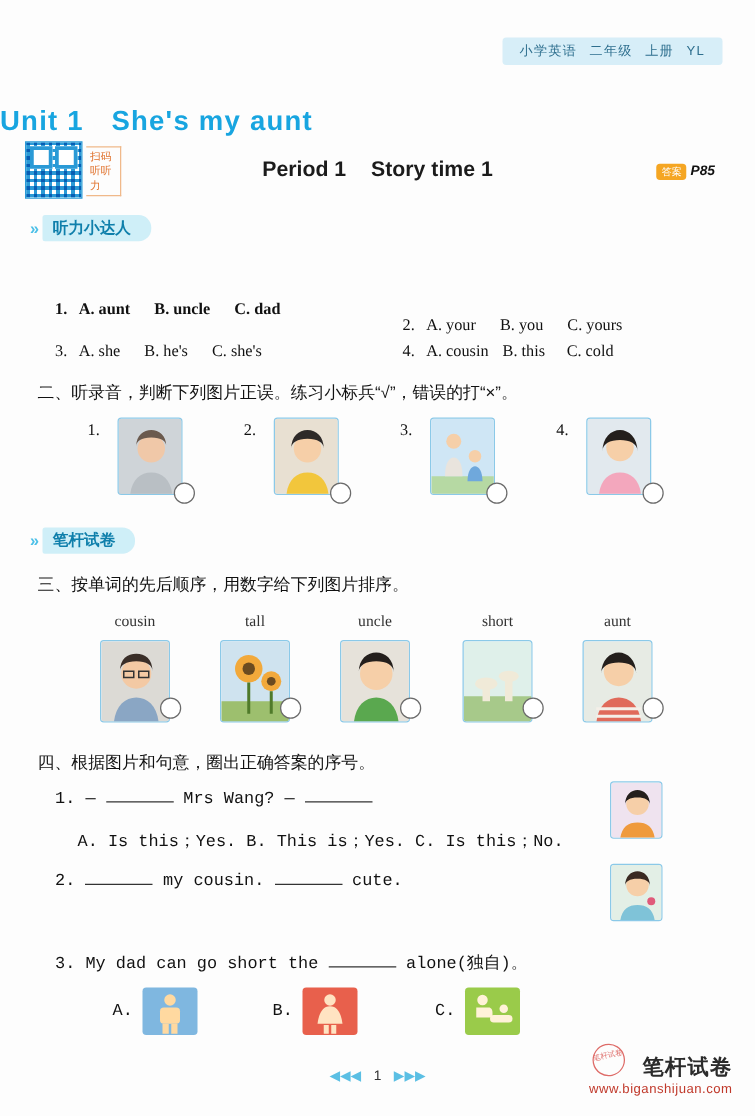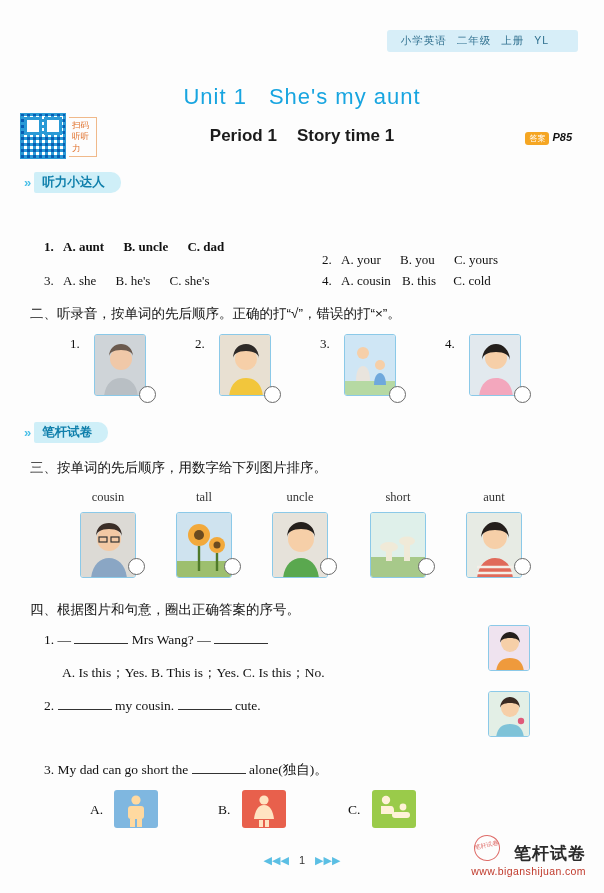--- a/index.html
+++ b/index.html
@@ -21,29 +21,28 @@
     background:#d7eef8;
     color:#2e6f8e;
     font-family:"Liberation Sans", sans-serif;
     font-size:10.5px;
     padding:4px 14px 4px 14px;
     border-radius:3px;
     letter-spacing:1px;
     white-space:nowrap;
   }
   .hdr span { margin-right:10px; }
-  .hdr span:last-child { margin-right:15px; }
+  .hdr span:last-child { margin-right:0; }
 
   
   .unit-title {
     position:absolute; top:84px; left:0; right:0;
-    text-align:center;
     color:#18a5e0;
     font-family:"Liberation Sans", sans-serif;
-    font-weight:normal;
+    font-weight:bold;
     font-size:22px;
     letter-spacing:1px;
   }
   .unit-title .u { margin-right:22px; }
   .period {
     position:absolute; top:126px; left:0; right:0;
     text-align:center;
     color:#1b1b1b;
     font-family:"Liberation Sans", sans-serif;
     font-weight:bold;
@@ -162,21 +161,21 @@
   .cap {
     position:absolute;
     font-size:12.5px;
     font-family:"Liberation Serif", serif;
     color:#333;
     text-align:center;
     width:72px;
   }
 
   .blank { display:inline-block; border-bottom:1px solid #333; width:54px; }
-  .line { position:absolute; font-size:13.5px; font-family:Liberation Serif, serif; color:#111; }
+  .line { position:absolute; font-size:13.5px; font-family:Liberation Mono, monospace; color:#111; }
 
   
   .obox {
     position:absolute; width:44px; height:38px; border-radius:3px;
   }
 
   
   .footer {
     position:absolute; bottom:26px; left:0; right:0;
     text-align:center;
@@ -250,21 +249,21 @@
     <i style="margin-left:16px">B. he's</i>
     <i style="margin-left:16px">C. she's</i>
   </div>
   <div class="opts" style="top:273px; left:322px;">
     <i>4.</i>
     <i style="margin-left:6px">A. cousin</i>
     <i style="margin-left:8px">B. this</i>
     <i style="margin-left:14px">C. cold</i>
   </div>
 
-  <div class="q" style="top:305px;">二、听录音，按单词的先后顺序。正确的打“√”，错误的打“×”。</div>
+  <div class="q" style="top:305px;">二、听录音，判断下列图片正误。练习小标兵“√”，错误的打“×”。</div>
 
   <div class="num" style="left:70px; top:336px;">1.</div>
   <div class="frame" style="left:94px; top:334px; background:linear-gradient(#d9dde2,#c9ced4);">
     <svg width="52" height="62" viewBox="0 0 52 62">
       <rect width="52" height="62" fill="#cfd4d8"></rect>
       <circle cx="26" cy="24" r="11" fill="#f0c8a8"></circle>
       <path d="M14 22c0-9 6-13 12-13s12 4 12 13c0-4-4-7-12-7s-12 3-12 7z" fill="#6b5a4e"></path>
       <path d="M9 62c1-13 8-19 17-19s16 6 17 19z" fill="#b9bfc4"></path>
     </svg>
   </div>

